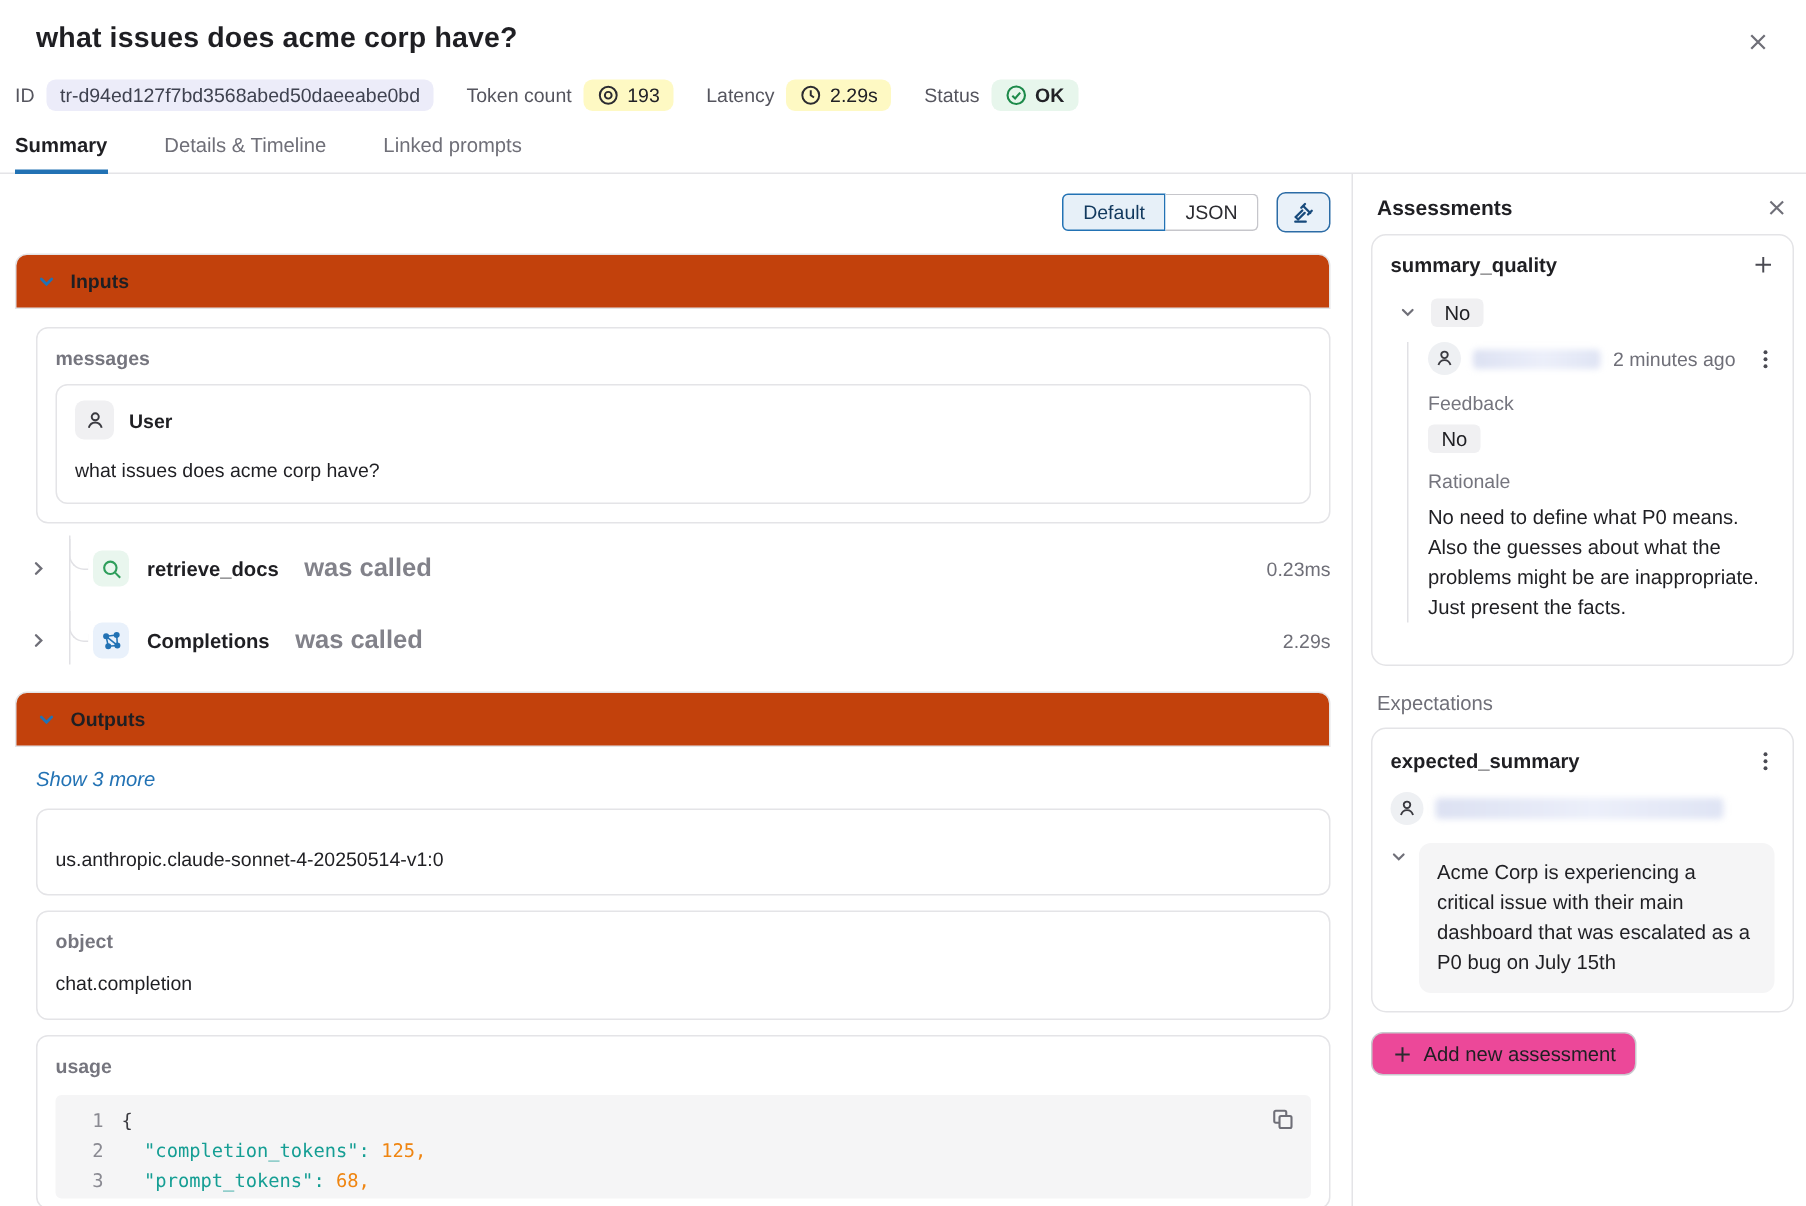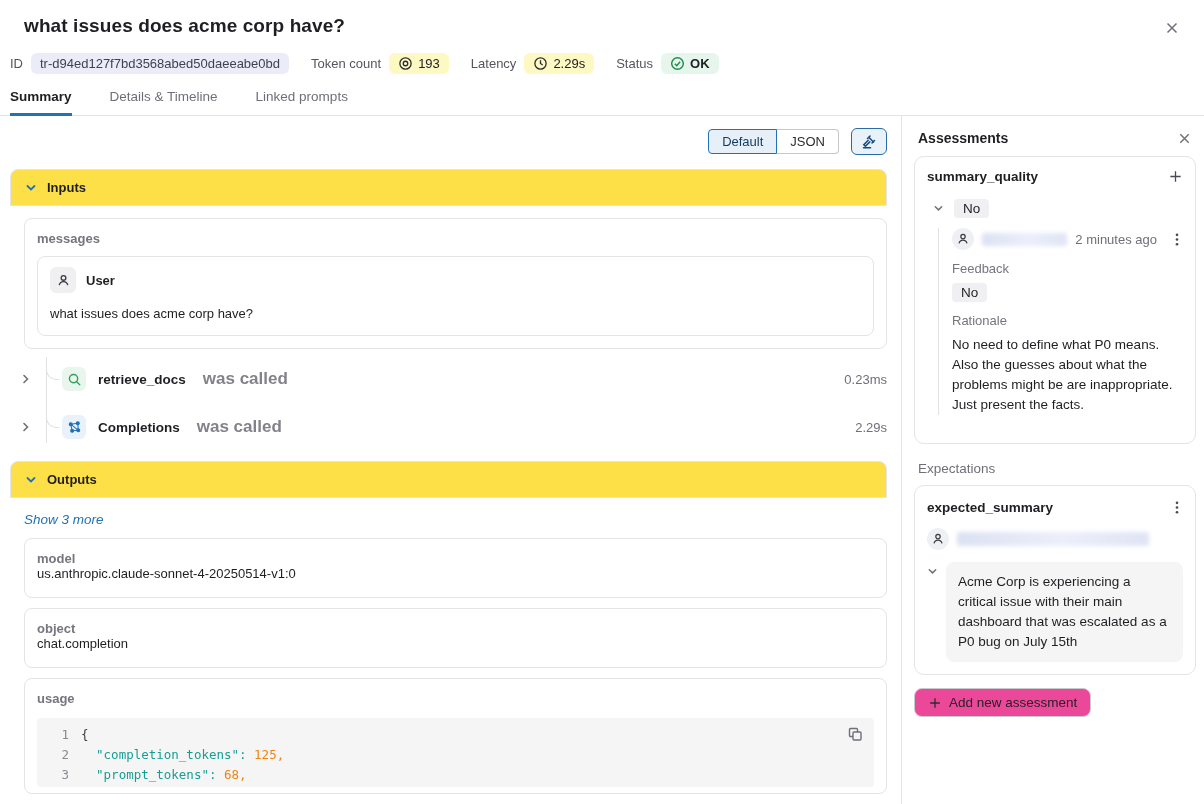--- a/index.html
+++ b/index.html
@@ -31,21 +31,21 @@
 
   
   .toolbar { display:flex; justify-content:flex-end; align-items:center; gap:12px; margin:0 0 14px; }
   .segment { display:flex; }
   .seg-btn { font-size:13px; padding:4px 13px; border:1px solid #c6c6cb; background:#fff; color:#2b2b30; }
   .seg-btn.selected { border:1px solid #2272b4; background:#e7f0f8; color:#12395e; border-radius:4px 0 0 4px; }
   .seg-btn.right { border-left:none; border-radius:0 4px 4px 0; }
   .gavel-btn { width:36px; height:27px; border:1px solid #2c6ca6; background:#e9f1f9; border-radius:6px; display:flex; align-items:center; justify-content:center; }
 
   
-  .section-header { display:flex; align-items:center; gap:10px; background:#fde047; border:1px solid #e4e4e7; border-radius:8px 8px 0 0; padding:10px 14px; font-size:13px; font-weight:700; }
+  .section-header { display:flex; align-items:center; gap:10px; background:#c2410c; border:1px solid #e4e4e7; border-radius:8px 8px 0 0; padding:10px 14px; font-size:13px; font-weight:700; }
   .indent { margin-left:14px; }
 
   .messages-card { border:1px solid #e4e4e7; border-radius:8px; margin-top:12px; padding:12px; }
   .card-label { color:#75757e; font-weight:700; font-size:13px; }
   .msg-card { border:1px solid #e4e4e7; border-radius:8px; padding:10px 12px 14px; margin-top:10px; }
   .msg-head { display:flex; align-items:center; gap:10px; }
   .msg-avatar { width:26px; height:26px; background:#f0f0f2; border-radius:6px; display:flex; align-items:center; justify-content:center; }
   .msg-role { font-weight:700; font-size:13px; }
   .msg-text { font-size:13px; margin-top:13px; }
 
@@ -61,21 +61,21 @@
   .span-icon.net { background:#e9f1fb; }
   .span-name { font-weight:600; font-size:13.5px; margin-left:12px; }
   .span-suffix { color:#82828a; margin-left:17px; font-size:17px;font-weight:bold; }
   .span-duration { margin-left:auto; color:#6f6f78; font-size:13px; }
 
   .outputs-header { margin-top:2px; }
   .link { color:#2272b4; font-size:13.5px;font-style:italic; }
   .show-more { display:inline-block; margin:14px 0 0 14px; }
 
   .field-card { border:1px solid #e4e4e7; border-radius:8px; margin-top:10px; padding:12px 12px 16px; }
-  .field-value { font-size:13px; margin-top:0; }
+  .field-value { font-size:13px; margin-top:13px; }
 
   .usage-card { border:1px solid #e4e4e7; border-radius:8px; margin-top:10px; padding:12px 12px 6px; }
   .code-block { background:#f5f5f6; border-radius:4px; margin-top:12px; position:relative; padding:7px 0 2px; }
   .copy-btn { position:absolute; top:6px; right:9px; padding:2px; }
   .code-line { font-family:"DejaVu Sans Mono","Liberation Mono",monospace; font-size:12.5px; line-height:20px; white-space:pre; display:flex; }
   .line-num { width:32px; text-align:right; color:#8a8a92; margin-right:12px; flex:none; }
   .tok-key { color:#159e94; }
   .tok-val { color:#ef8511; }
   .tok-plain { color:#3a3a40; }
 
@@ -270,21 +270,20 @@
         <svg width="12" height="12" viewBox="0 0 12 12" fill="none" stroke="#2272b4" stroke-width="1.8" stroke-linecap="round">
             <path d="M2.5 4l3.5 3.5L9.5 4"></path>
           </svg>
       </span>
       <span data-interactable="false">Outputs</span>
     </div>
 
     <a class="link show-more" data-interactable="true">Show 3 more</a>
 
     <div class="field-card indent" data-interactable="false">
-      <div class="card-label" data-interactable="false">model</div>
       <div class="field-value" data-interactable="false">us.anthropic.claude-sonnet-4-20250514-v1:0</div>
     </div>
 
     <div class="field-card indent" data-interactable="false">
       <div class="card-label" data-interactable="false">object</div>
       <div class="field-value" data-interactable="false">chat.completion</div>
     </div>
 
     <div class="usage-card indent" data-interactable="false">
       <div class="card-label" data-interactable="false">usage</div>

